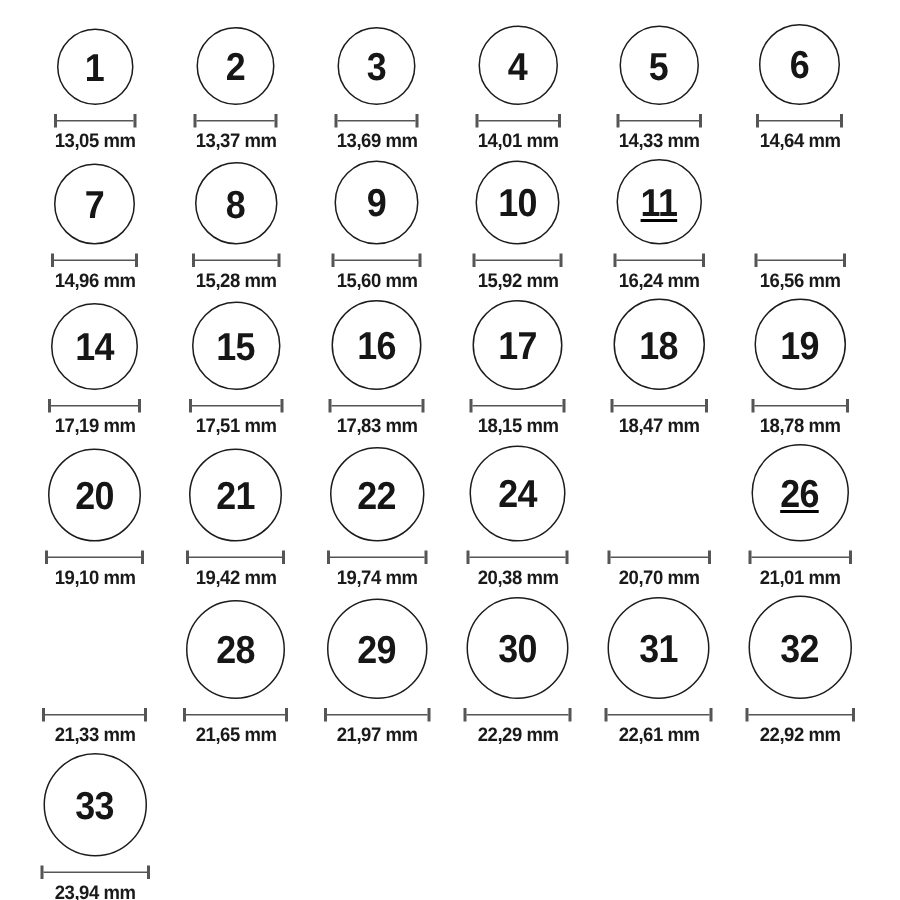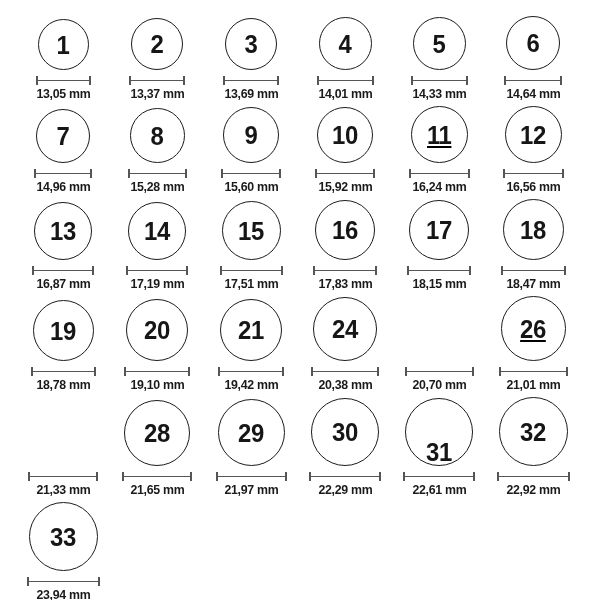--- a/index.html
+++ b/index.html
@@ -170,36 +170,24 @@
     <div class="cell">
     <div class="ring" style="width: 57px; height: 57px; text-decoration: underline;">
       <span class="num">11</span>
     </div>
     <div class="measure" style="width: 57px;">
       <span class="bar"></span>
     </div>
     <div class="mm-label">16,24 mm</div>
   </div>
     <div class="cell">
-    <div class="ring" style="width: 57px; height: 57px;">
-      <span class="num">12</span>
-    </div>
     <div class="measure" style="width: 57px;">
       <span class="bar"></span>
     </div>
     <div class="mm-label">16,56 mm</div>
-  </div>
-    <div class="cell">
-    <div class="ring" style="width: 58px; height: 58px;">
-      <span class="num">13</span>
-    </div>
-    <div class="measure" style="width: 58px;">
-      <span class="bar"></span>
-    </div>
-    <div class="mm-label">16,87 mm</div>
   </div>
     <div class="cell">
     <div class="ring" style="width: 58px; height: 58px;">
       <span class="num">14</span>
     </div>
     <div class="measure" style="width: 58px;">
       <span class="bar"></span>
     </div>
     <div class="mm-label">17,19 mm</div>
   </div>
@@ -260,20 +248,29 @@
     <div class="cell">
     <div class="ring" style="width: 62px; height: 62px;">
       <span class="num">21</span>
     </div>
     <div class="measure" style="width: 62px;">
       <span class="bar"></span>
     </div>
     <div class="mm-label">19,42 mm</div>
   </div>
     <div class="cell">
+    <div class="ring" style="width: 63px; height: 63px;">
+      <span class="num">22</span>
+    </div>
+    <div class="measure" style="width: 63px;">
+      <span class="bar"></span>
+    </div>
+    <div class="mm-label">19,74 mm</div>
+  </div>
+    <div class="cell">
     <div class="ring" style="width: 64px; height: 64px; justify-content: center;">
       <span class="num">24</span>
     </div>
     <div class="measure" style="width: 64px;">
       <span class="bar"></span>
     </div>
     <div class="mm-label">20,38 mm</div>
   </div>
     <div class="cell">
     <div class="measure" style="width: 65px;">
@@ -317,21 +314,21 @@
     <div class="cell">
     <div class="ring" style="width: 68px; height: 68px; text-align: center;">
       <span class="num">30</span>
     </div>
     <div class="measure" style="width: 68px;">
       <span class="bar"></span>
     </div>
     <div class="mm-label">22,29 mm</div>
   </div>
     <div class="cell">
-    <div class="ring" style="width: 68px; height: 68px; align-items: flex-end;">
+    <div class="ring" style="width: 68px; height: 68px;">
       <span class="num">31</span>
     </div>
     <div class="measure" style="width: 68px;">
       <span class="bar"></span>
     </div>
     <div class="mm-label">22,61 mm</div>
   </div>
     <div class="cell">
     <div class="ring" style="width: 69px; height: 69px;">
       <span class="num">32</span>

